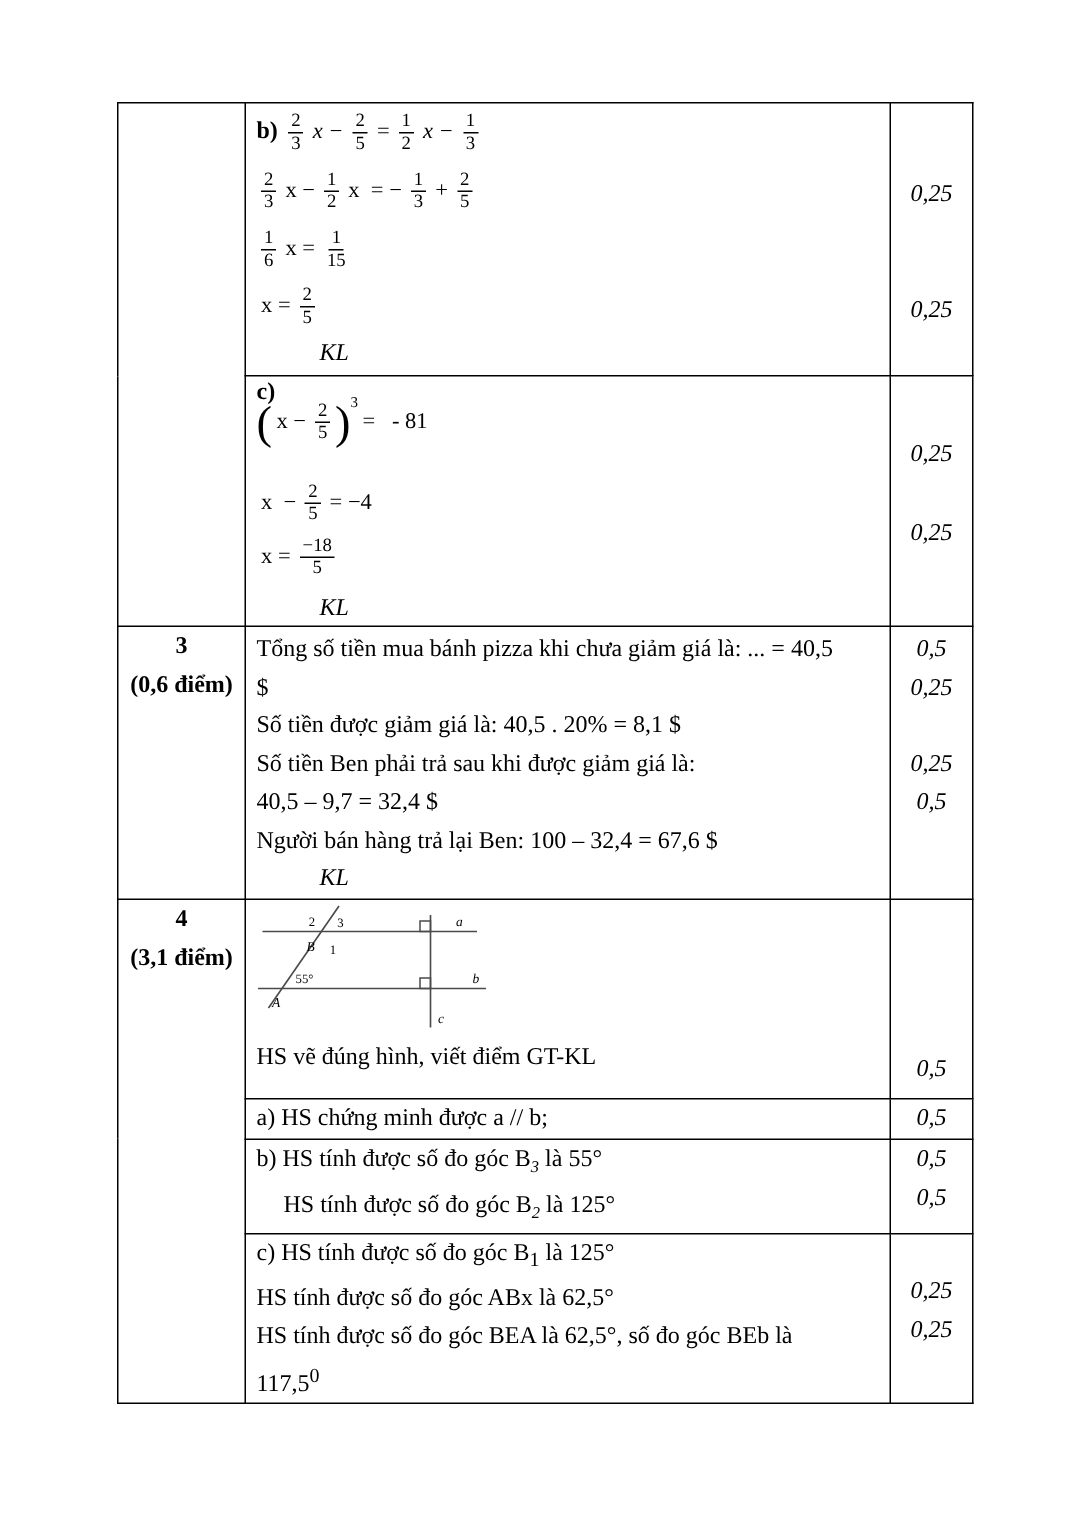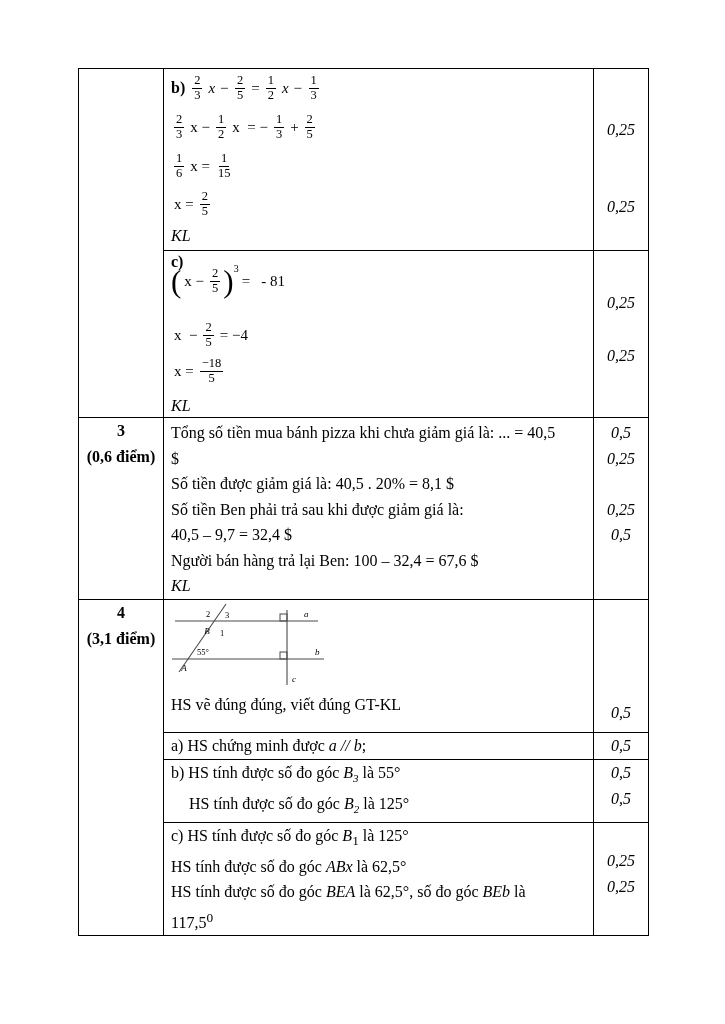--- a/index.html
+++ b/index.html
@@ -11,34 +11,34 @@
   table.answer { position:absolute; left:78px; top:68px; border-collapse:collapse; table-layout:fixed; }
   table.answer td { border:1px solid #000; padding:0; vertical-align:top; font-size:16px; }
   .qcell { text-align:center; font-weight:bold; line-height:26px; padding-top:2px; }
   .sol { position:relative; padding:0; }
   .pts { position:relative; text-align:center;font-style:italic; }
   .abs { position:absolute; left:0; width:100%; text-align:center; line-height:26px; }
   .pline { height:26px; line-height:26px; }
   .pline25 { height:25.5px; line-height:25.5px; }
   .line { line-height:26px; padding-left:7px; }
   .line25 { line-height:25.5px; padding-left:7px; }
-  .kl { font-style:italic; }
+  .kl { font-style:italic;margin-left:42px; }
   .indent { padding-left:25px; }
   .mabs { position:absolute; left:7px; display:flex; align-items:center; }
   .mrow { display:inline-flex; align-items:center; }
   .mrow .mtxt { margin:0 3px; font-size:15px; white-space:pre; }
   .mrow .it { font-style:italic; }
   .mrow .frac { display:inline-flex; flex-direction:column; align-items:center; text-align:center;
                 font-size:12.5px; line-height:1.1; margin:0 3px; }
   .mrow .frac .num { border-bottom:1px solid #000; padding:0 2px; }
   .mrow .frac .den { padding:0 2px; }
   .mrow .bigp { font-size:31px; line-height:0.95; font-weight:400; }
   .mrow sup { align-self:flex-start; margin-top:-3px; font-size:10px; line-height:1; }
   .blabel { font-weight:bold; margin-right:4px; font-size:16px; }
-  .mvar { font-style:italic; }
+  .mvar { }
   .line sub { font-size:11px; font-style:italic; }
   svg text { font-family:"Liberation Serif", serif; }
 </style>
 </head>
 <body>
 
 <div class="page">
   <table class="answer">
     <colgroup>
         <col style="width:85px">
@@ -211,21 +211,21 @@
           <text x="36" y="15" font-size="8.5" text-anchor="middle">2</text>
           <text x="55" y="16" font-size="8.5" text-anchor="middle">3</text>
           <text x="35" y="32" font-size="9" font-style="italic" text-anchor="middle">B</text>
           <text x="50" y="34" font-size="8.5" text-anchor="middle">1</text>
           <text x="25" y="53" font-size="8.5">55°</text>
           <text x="12" y="69" font-size="9" font-style="italic" text-anchor="middle">A</text>
           <text x="132" y="15" font-size="9" font-style="italic">a</text>
           <text x="143" y="53" font-size="9" font-style="italic">b</text>
           <text x="120" y="80" font-size="9" font-style="italic">c</text>
         </svg>
-        <div class="line" style="position:absolute; top:92px; left:0; right:0">HS vẽ đúng đúng, viết đúng GT-KL</div>
+        <div class="line" style="position:absolute; top:92px; left:0; right:0">HS vẽ đúng hình, viết điểm GT-KL</div>
       </td>
       <td class="pts">
         <div class="abs" style="top:100px">0,5</div>
       </td>
     </tr>
 
     <tr style="height:27px">
       <td class="sol">
         <div class="line"><span>a) HS chứng minh được </span><span class="mvar">a // b</span><span>;</span></div>
       </td>

